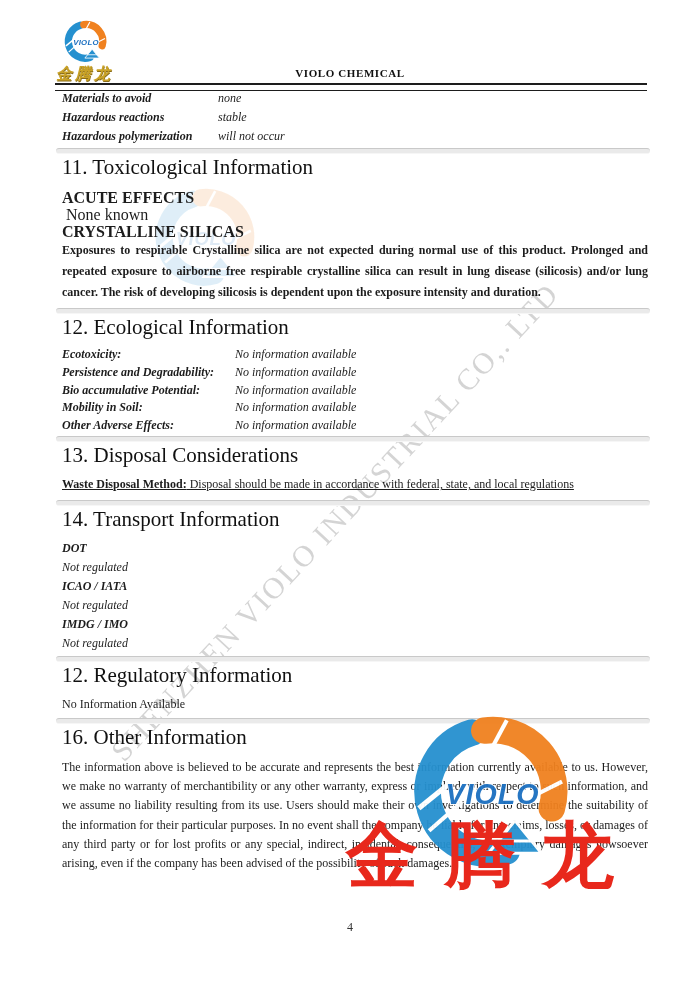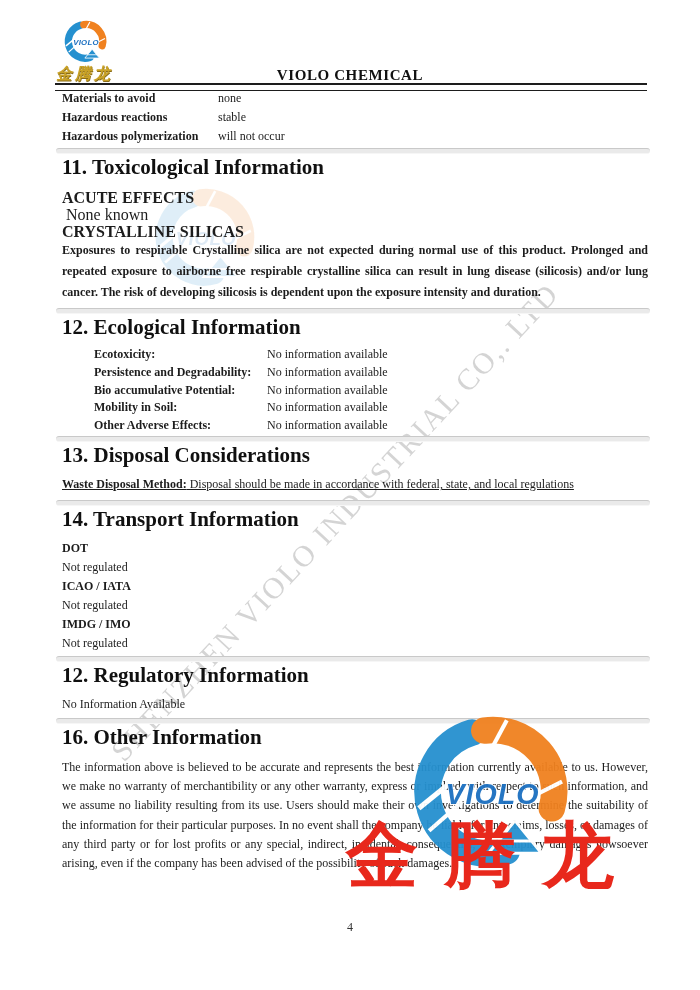--- a/index.html
+++ b/index.html
@@ -15,21 +15,21 @@
   .header-logo{position:absolute;left:58px;top:18px;width:56px;height:49px;z-index:3;}
   .logo-cn{
     position:absolute;left:56px;top:64px;z-index:3;
     font-size:16px;font-weight:bold;font-style:italic;
     letter-spacing:3px;color:#c9a227;
     text-shadow:0.5px 0.5px 0 #8a6d1a;
     font-family:"DejaVu Sans", sans-serif;
   }
   .company-title{
     position:absolute;top:67px;left:0;width:700px;text-align:center;
-    font-size:15px;font-weight:bold;letter-spacing:0.6px;color:#111;z-index:2;
+    font-size:11px;font-weight:bold;letter-spacing:0.6px;color:#111;z-index:2;
   }
   .header-rule{
     position:absolute;top:83px;left:55px;width:592px;height:5px;
     border-top:2px solid #1d1d1d;border-bottom:1px solid #1d1d1d;z-index:2;
   }
   
   .wm-diagonal{
     position:absolute;left:335px;top:522px;z-index:0;
     transform:translate(-50%,-50%) rotate(-47deg);
     font-size:30px;letter-spacing:2px;white-space:nowrap;
@@ -42,42 +42,42 @@
     position:absolute;left:346px;top:816px;z-index:2;
     font-size:72px;font-weight:bold;letter-spacing:26px;
     color:#e8281c;line-height:1.1;
     font-family:"DejaVu Sans", sans-serif;
   }
   
   .content{
     position:relative;z-index:1;
     padding:89px 52px 0 62px;
   }
-  .kv-row{display:flex;line-height:19px;font-size:12px;}
+  .kv-row{display:flex;line-height:19px;font-size:12px;font-style:italic;}
   .kv-row .k{font-weight:bold;}
   .stability .k{width:156px;}
   .eco .k{width:173px;}
   .eco-rows{margin-top:6px;}
-  .eco .kv-row{line-height:17.8px;margin-left:32px;}
+  .eco .kv-row{line-height:17.8px;}
   .transport-rows{margin-top:7px;}
   .transport .k{width:163px;font-weight:bold;}
   .transport .kv-row{line-height:19px;flex-direction:column;}
   .divider{
     height:4px;background:#eaeaea;
     border-top:1px solid #c9c9c9;border-bottom:1px solid #f6f6f6;
     border-radius:3px;margin-left:-6px;margin-right:-2px;
   }
   .d1{margin-top:2px;}
   .d2{margin-top:5px;}
   .d3{margin-top:1px;}
   .d4{margin-top:7px;}
   .d5{margin-top:3px;}
   .d6{margin-top:5px;}
   h2.sec{
-    margin:0;font-size:21px;line-height:26px;font-weight:bold;color:#101010;
+    margin:0;font-size:21px;line-height:26px;font-weight:normal;color:#101010;
     font-family:"Liberation Serif", serif;
   }
   .h11{margin-top:12px;}
   .h12{margin-top:9px;}
   .h13{margin-top:13px;}
   .h14{margin-top:12px;}
   .h15{margin-top:12px;}
   .h16{margin-top:11px;}
   .sub-b{font-size:16px;font-weight:bold;line-height:17px;margin-top:9px;}
   .sub-b2{font-size:16px;font-weight:bold;line-height:17px;}

